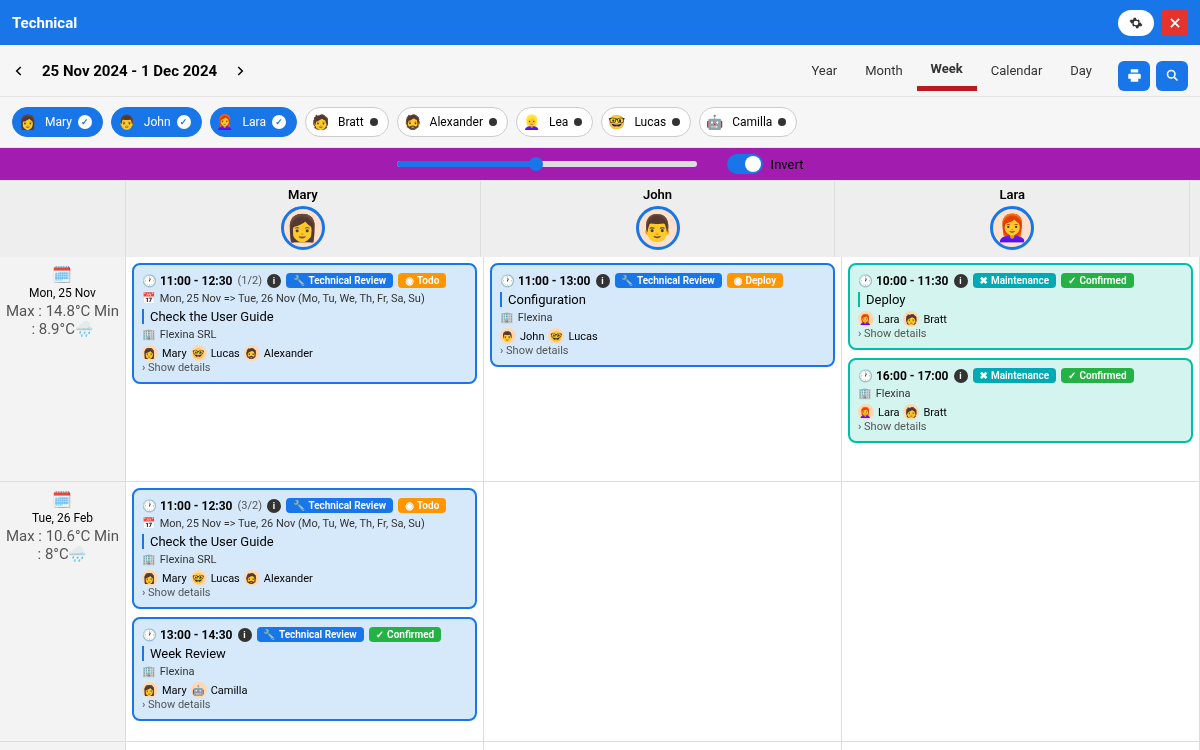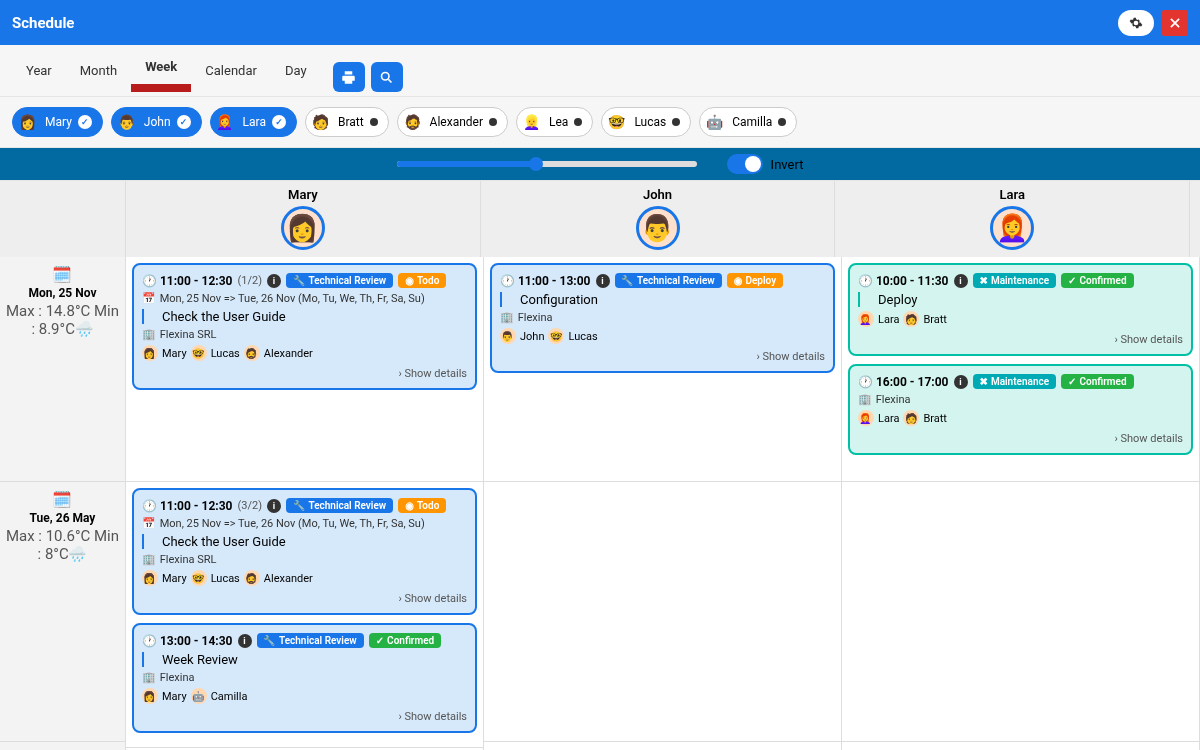--- a/index.html
+++ b/index.html
@@ -8,94 +8,107 @@
 .title{color:#fff;font-weight:700;font-size:15px}
 .top-right{display:flex;gap:8px}
 .gear-btn{background:#fff;width:36px;height:26px;border-radius:14px;display:flex;align-items:center;justify-content:center;cursor:pointer}
 .close-btn{background:#e3342f;width:26px;height:26px;display:flex;align-items:center;justify-content:center;cursor:pointer;color:#fff;border-radius:2px}
 .sub-bar{background:#f6f6f6;height:52px;display:flex;align-items:center;justify-content:space-between;padding:0 12px;border-bottom:1px solid #e5e5e5}
 .date-nav{display:flex;align-items:center;gap:16px}
 .chev{cursor:pointer;color:#000;font-size:18px}
 .date-rng{font-size:15px;font-weight:700}
 .view-tabs{display:flex;align-items:center;gap:0}
 .vt{padding:10px 14px;font-size:13px;cursor:pointer;color:#333}
-.vt.active{font-weight:700;border-bottom:8px solid #b91c1c}
+.vt.active{font-weight:700;border-bottom:5px solid #b91c1c}
 .tool-btns{display:flex;gap:6px;margin-left:12px}
 .tb{background:#1976e8;width:32px;height:30px;border-radius:6px;color:#fff;display:flex;align-items:center;justify-content:center;cursor:pointer}
 .filter-bar{background:#f6f6f6;padding:10px 12px;display:flex;gap:8px;border-bottom:1px solid #e5e5e5;flex-wrap:wrap}
 .chip{display:flex;align-items:center;gap:6px;border:1px solid #ccc;border-radius:16px;padding:3px 10px 3px 4px;font-size:12px;cursor:pointer;background:#fff}
 .chip.sel{background:#1976e8;color:#fff;border-color:#1976e8}
 .chip .av{width:22px;height:22px;border-radius:50%;display:flex;align-items:center;justify-content:center;font-size:14px}
 .chip .dot{width:8px;height:8px;border-radius:50%;background:#333}
 .chip .ck{background:#fff;color:#1976e8;width:14px;height:14px;border-radius:50%;font-size:9px;display:flex;align-items:center;justify-content:center;font-weight:700}
-.slider-row{display:flex;align-items:center;justify-content:center;gap:30px;padding:6px 0;background:#0369a1;border-bottom:1px solid #e5e5e5}
+.slider-row{display:flex;align-items:center;justify-content:center;gap:30px;padding:6px 0;background:#a21caf;border-bottom:1px solid #e5e5e5}
 .slider{width:300px;height:6px;background:#ddd;border-radius:3px;position:relative;cursor:pointer}
 .slider-fill{position:absolute;left:0;top:0;height:6px;background:#1976e8;width:46%;border-radius:3px}
 .slider-thumb{position:absolute;left:44%;top:-4px;width:14px;height:14px;border-radius:50%;background:#1976e8}
 .toggle-wrap{display:flex;align-items:center;gap:8px}
 .toggle{width:36px;height:20px;background:#1976e8;border-radius:10px;position:relative;cursor:pointer}
 .toggle-knob{position:absolute;right:2px;top:2px;width:16px;height:16px;background:#fff;border-radius:50%}
 .toggle-lbl{font-size:13px}
 .grid-wrap{display:flex;height:575px;overflow-y:auto}
 .grid-wrap::-webkit-scrollbar{width:10px}
 .grid-wrap::-webkit-scrollbar-thumb{background:#bbb;border-radius:5px}
 .day-col{width:126px;flex-shrink:0;border-right:1px solid #ddd;background:#f3f3f3}
 .people-cols{flex:1;display:flex}
 .pcol{flex:1;border-right:1px solid #ddd}
 .hdr-row{height:76px;display:flex;background:#eee}
 .day-hdr{width:126px;border-right:1px solid #ddd}
 .p-hdr{flex:1;text-align:center;padding:6px;border-right:1px solid #ddd}
 .p-name{font-size:13px;font-weight:600;margin-bottom:4px}
 .p-av{width:44px;height:44px;border-radius:50%;margin:0 auto;display:flex;align-items:center;justify-content:center;font-size:26px;border:3px solid #1976e8;background:#ffe0cc}
 .day-cell{padding:8px 4px;text-align:center;border-bottom:1px solid #ddd}
 .day-ic{font-size:16px;margin-bottom:2px}
-.day-lbl{font-size:12px;font-weight:700}
+.day-lbl{font-size:12px;font-weight:400}
 .day-meta{font-size:15px;color:#555;margin-top:2px}
 .ev-cell{padding:6px;border-bottom:1px solid #ddd}
 .r1{min-height:225px}
 .r2{min-height:260px}
 .card{border:2px solid #1976e8;border-radius:8px;background:#d6e9fa;padding:8px;margin-bottom:8px;font-size:11px}
 .card.teal{border-color:#00bfa5;background:#d4f5ef}
 .card-top{display:flex;align-items:center;gap:5px;flex-wrap:wrap;margin-bottom:4px}
 .time{font-weight:700;font-size:12px;display:flex;align-items:center;gap:3px}
 .frac{font-size:11px;color:#555}
 .info-ic{width:14px;height:14px;border-radius:50%;background:#333;color:#fff;display:flex;align-items:center;justify-content:center;font-size:9px;font-weight:700}
 .badge{border-radius:4px;padding:2px 7px;font-size:10px;color:#fff;display:flex;align-items:center;gap:3px;font-weight:600}
 .b-blue{background:#1976e8}
 .b-orange{background:#ff9500}
 .b-teal{background:#00aab5}
 .b-green{background:#25b245}
 .card-line{margin:3px 0;display:flex;align-items:center;gap:4px;color:#333}
-.title-line{border-left:2px solid #1976e8;padding-left:18px;font-size:13px;margin:4px 0}
+.title-line{border-left:2px solid #1976e8;padding-left:6px;font-size:13px;margin:4px 0}
 .card.teal .title-line{border-left-color:#00bfa5}
 .people-line{display:flex;align-items:center;gap:4px;margin-top:4px}
 .mini-av{width:16px;height:16px;border-radius:50%;display:inline-flex;align-items:center;justify-content:center;font-size:10px;background:#ffd7b0}
-.show-det{text-align:right;font-size:11px;color:#555;margin-top:6px;cursor:pointer}
+.show-det{font-size:11px;color:#555;margin-top:0;cursor:pointer}
 svg{display:block}
 </style>
 </head>
 <body>
 
 <div class="top-bar">
-  <div class="title">Schedule</div>
+  <div class="title">Technical</div>
   <div class="top-right">
     <div class="gear-btn">
       <svg width="14" height="14" viewBox="0 0 24 24" fill="#333">
           <path d="M12 8a4 4 0 100 8 4 4 0 000-8zm9 4a7 7 0 01-.1 1.2l2 1.6-2 3.4-2.4-1a7 7 0 01-2 1.2l-.4 2.6h-4l-.4-2.6a7 7 0 01-2-1.2l-2.4 1-2-3.4 2-1.6A7 7 0 013 12a7 7 0 01.1-1.2l-2-1.6 2-3.4 2.4 1a7 7 0 012-1.2L7.9 3h4l.4 2.6a7 7 0 012 1.2l2.4-1 2 3.4-2 1.6A7 7 0 0121 12z"></path>
         </svg>
     </div>
     <div class="close-btn">
       <svg width="14" height="14" viewBox="0 0 24 24" stroke="#fff" stroke-width="3">
           <path d="M5 5l14 14M19 5L5 19"></path>
         </svg>
     </div>
   </div>
 </div>
 
 <div class="sub-bar">
+  <div class="date-nav">
+    <span class="chev">
+      <svg width="14" height="14" viewBox="0 0 24 24" fill="none" stroke="#000" stroke-width="2.5">
+          <path d="M15 5l-7 7 7 7"></path>
+        </svg>
+    </span>
+    <span class="date-rng">25 Nov 2024 - 1 Dec 2024</span>
+    <span class="chev">
+      <svg width="14" height="14" viewBox="0 0 24 24" fill="none" stroke="#000" stroke-width="2.5">
+          <path d="M9 5l7 7-7 7"></path>
+        </svg>
+    </span>
+  </div>
   <div style="display:flex;align-items:flex-end">
     <div class="view-tabs">
       <div class="vt">Year</div>
       <div class="vt">Month</div>
       <div class="vt active">Week</div>
       <div class="vt">Calendar</div>
       <div class="vt">Day</div>
     </div>
     <div class="tool-btns">
       <div class="tb">
@@ -189,21 +202,21 @@
 
   <div class="grid-wrap">
     <div class="day-col">
       <div class="day-cell r1">
         <div class="day-ic">🗓️</div>
         <div class="day-lbl">Mon, 25 Nov</div>
         <div class="day-meta"><span>Max : 14.8°C   Min : 8.9°C</span><span>🌧️</span></div>
       </div>
       <div class="day-cell r2">
         <div class="day-ic">🗓️</div>
-        <div class="day-lbl">Tue, 26 May</div>
+        <div class="day-lbl">Tue, 26 Feb</div>
         <div class="day-meta"><span>Max : 10.6°C   Min : 8°C</span><span>🌧️</span></div>
       </div>
       <div class="day-cell" style="height:30px"></div>
     </div>
 
     <div class="people-cols">
 
       <div class="pcol">
         <div class="ev-cell r1">
           <div class="card">

